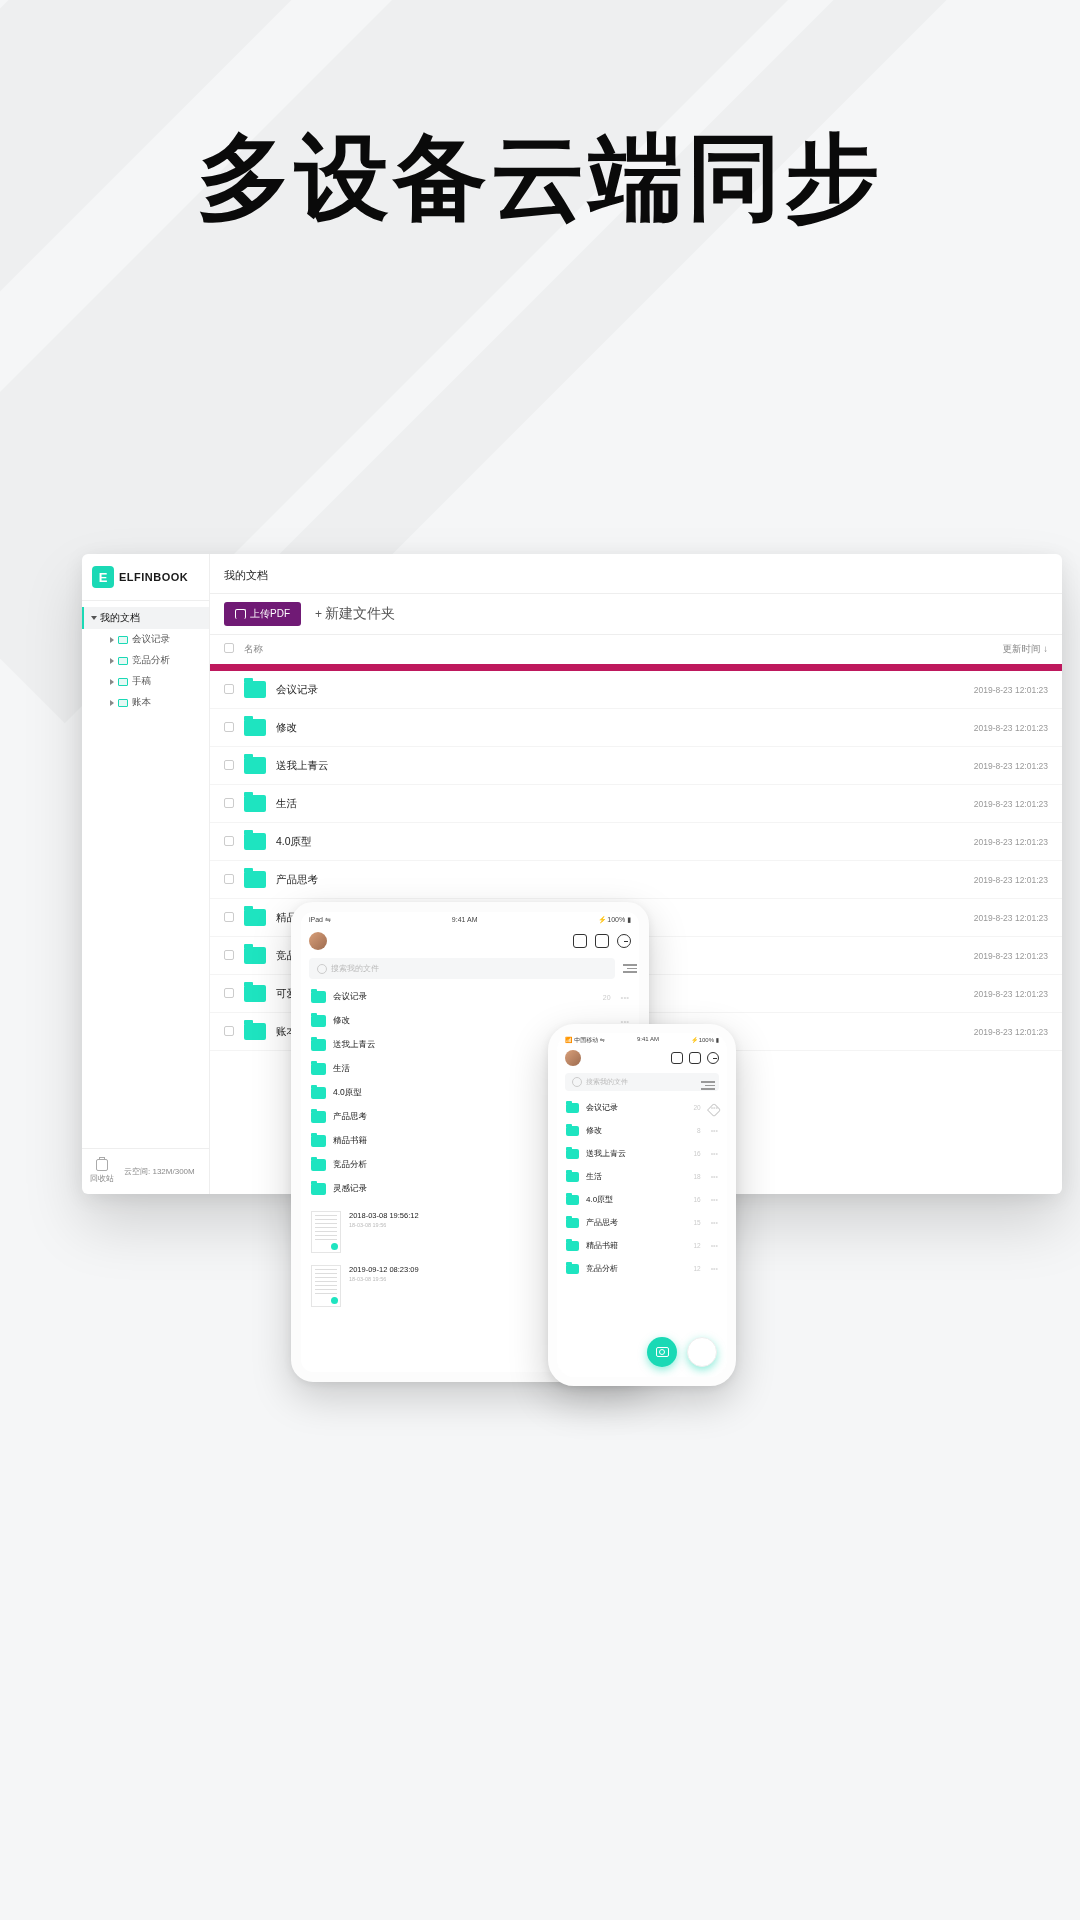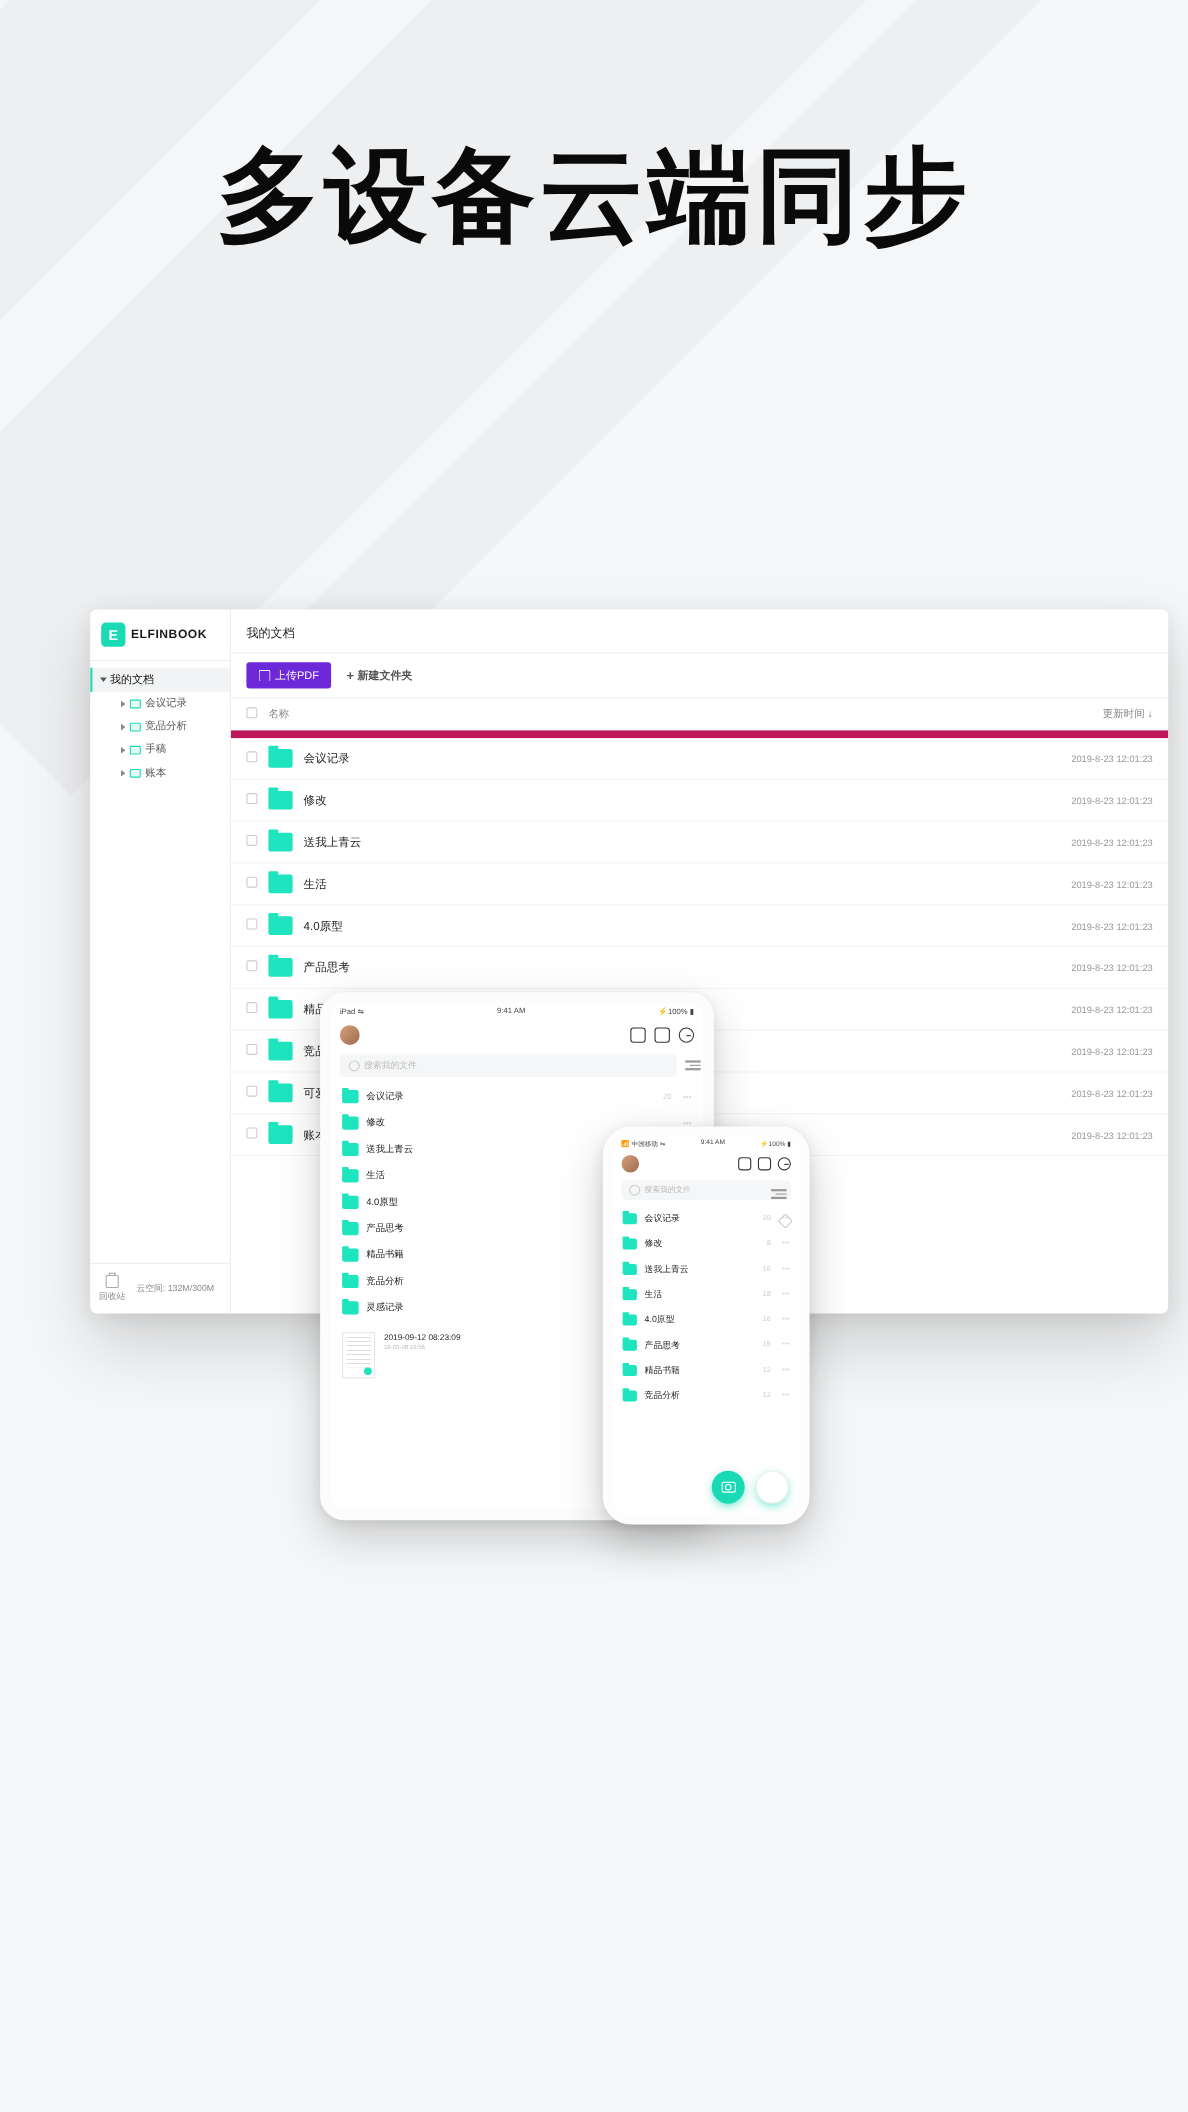--- a/index.html
+++ b/index.html
@@ -69,28 +69,28 @@
 .dk-tree-icon { display: inline-block; width: 10px; height: 8px; background: #e6f9f5; border: 1px solid #1ad9b5; border-radius: 1px; margin-right: 4px; }
 .dk-bottom { border-top: 1px solid #eee; padding: 10px 8px; display: flex; align-items: center; font-size: 8px; color: #8a8a8a; gap: 10px; }
 .dk-trash-icon { width: 12px; height: 12px; border: 1.3px solid #aaa; border-radius: 2px; position: relative; display: inline-block; }
 .dk-trash-icon:before { content: ''; position: absolute; top: -3px; left: 2px; right: 2px; height: 2px; border: 1.3px solid #aaa; border-bottom: none; }
 .dk-cloud { display: flex; flex-direction: column; }
 
 .dk-right { flex: 1; display: flex; flex-direction: column; }
 .dk-header { border-bottom: 1px solid #eee; padding: 14px 14px 10px; font-size: 11px; color: #222; }
 .dk-toolbar { padding: 8px 14px; display: flex; align-items: center; gap: 14px; border-bottom: 1px solid #eee; }
 .btn-primary {
-  background: #6d28d9; color: #fff; font-size: 10px; padding: 5px 11px; border-radius: 3px;
+  background: #701a75; color: #fff; font-size: 10px; padding: 5px 11px; border-radius: 3px;
   display: flex; align-items: center; gap: 4px; text-align: right;
 }
 .btn-primary:before {
   content: ''; width: 9px; height: 9px; border: 1.2px solid #fff; border-radius: 2px; border-bottom: none;
   position: relative;
 }
-.btn-secondary { font-size: 10px; color: #555; display: flex; align-items: center; gap: 3px; font-weight: bold; }
+.btn-secondary { font-size: 14px; color: #555; display: flex; align-items: center; gap: 3px; }
 .btn-secondary:before { content: '+'; font-size: 12px; }
 
 .dk-table-head { display: flex; padding: 8px 14px; font-size: 9.5px; color: #888; border-bottom: 7px solid #be185d; }
 .dk-chk { width: 20px; }
 .dk-chk span { display: inline-block; width: 10px; height: 10px; border: 1.2px solid #ccc; border-radius: 2px; }
 .dk-name-col { flex: 1; }
 .dk-time-col { width: 110px; text-align: right; }
 
 .dk-rows { flex: 1; overflow: hidden; }
 .dk-row { display: flex; align-items: center; padding: 10px 14px; border-bottom: 1px solid #f4f4f4; font-size: 10.5px; color: #222; }
@@ -402,20 +402,29 @@
     <span class="tab-row-cnt"></span>
     <span class="tab-row-more">•••</span>
       </div>
     </div>
   <div class="tab-list" id="tab-docs" style="margin-top:4px;">
       <div class="tab-doc">
         <div class="doc-thumb">
           <div class="doc-badge"></div>
         </div>
     <div class="doc-info">
+          <span>2018-03-08 19:56:12</span>
+    <span class="doc-sub">18-03-08 19:56</span>
+        </div>
+      </div>
+      <div class="tab-doc">
+        <div class="doc-thumb">
+          <div class="doc-badge"></div>
+        </div>
+    <div class="doc-info">
           <span>2019-09-12 08:23:09</span>
     <span class="doc-sub">18-03-08 19:56</span>
         </div>
       </div>
     </div>
   <div class="fab">
       <div class="camera"></div>
     </div>
 </div>
 

